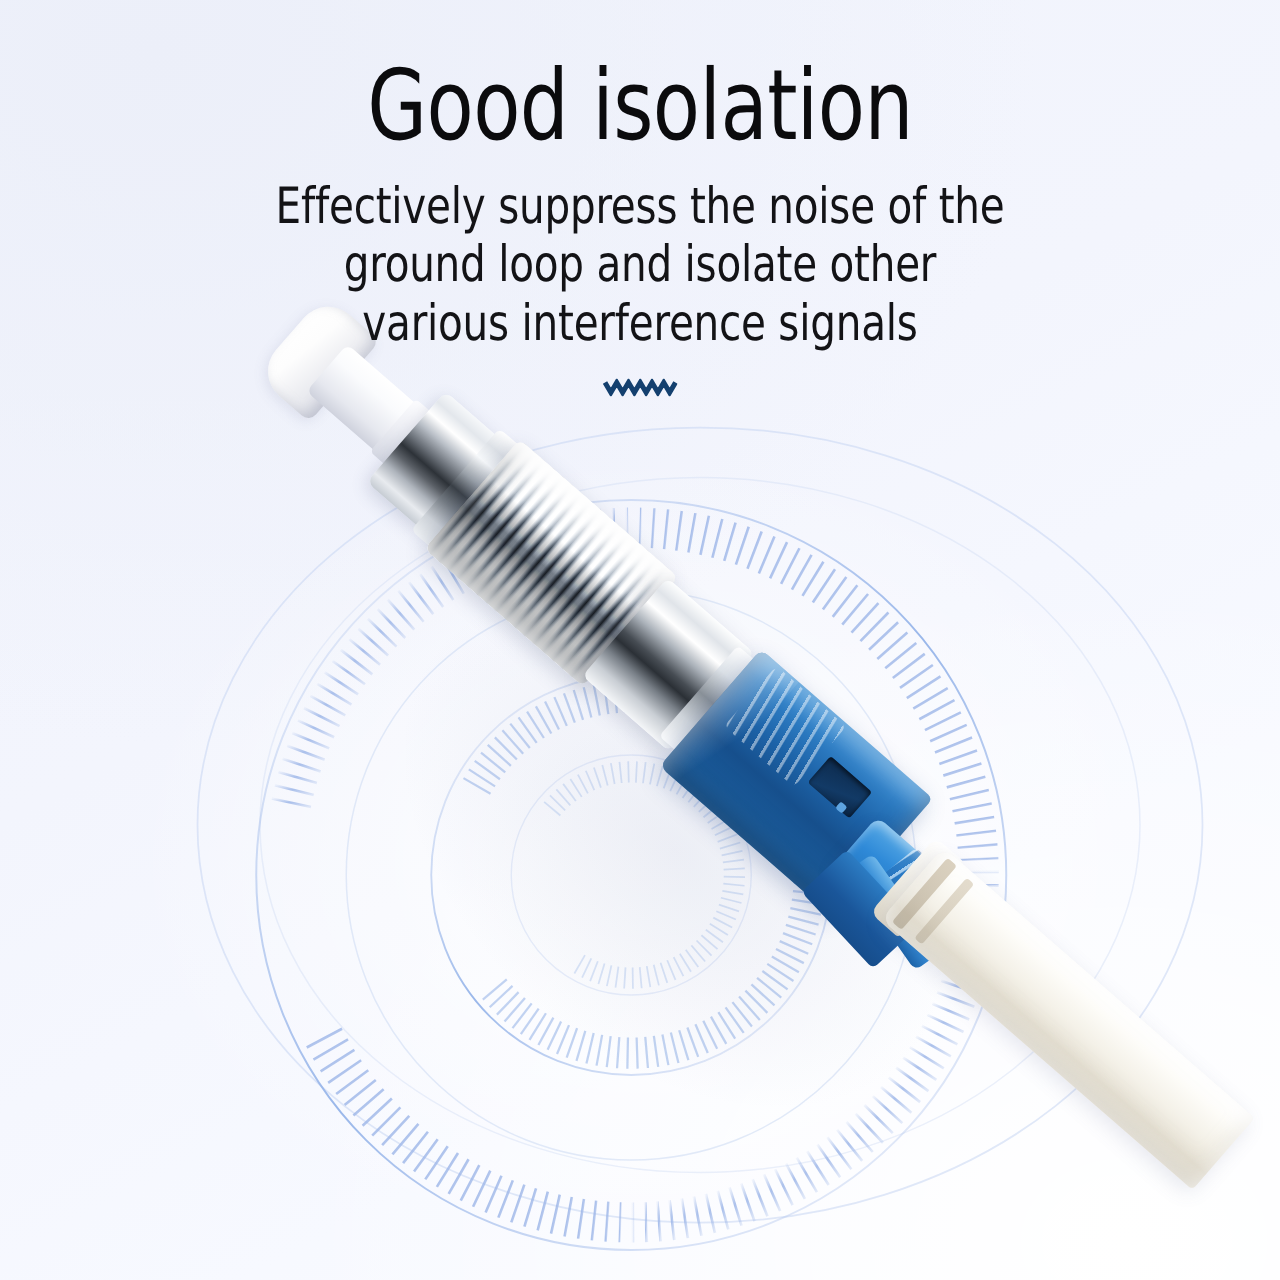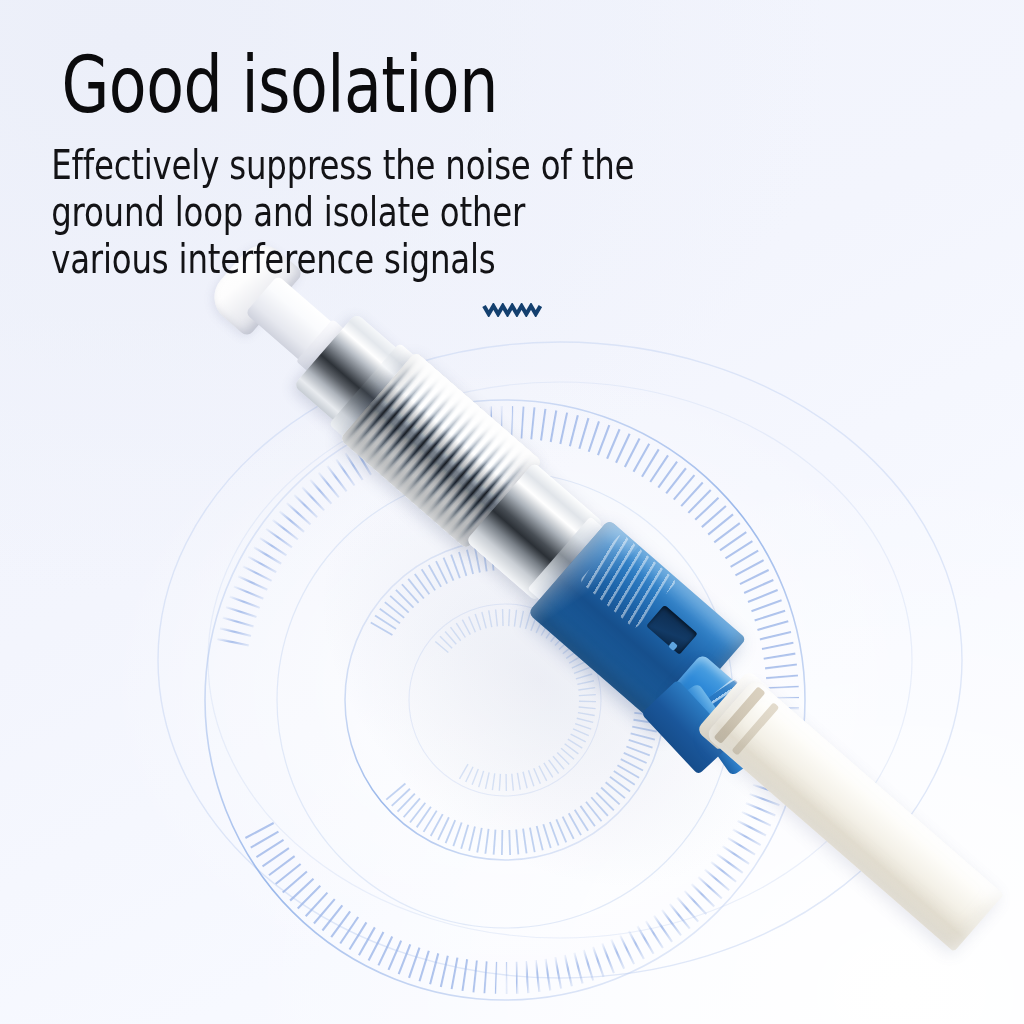--- a/index.html
+++ b/index.html
@@ -13,21 +13,21 @@
     background:
       radial-gradient(120% 95% at 88% 97%, #ffffff 0%, rgba(255,255,255,0) 55%),
       radial-gradient(115% 90% at 12% 4%, #eceff9 0%, rgba(236,239,249,0) 60%),
       linear-gradient(152deg,#f0f3fc 0%,#f3f5fd 42%,#f7f9ff 72%,#fbfcff 100%);
   }
 
   
   .deco{position:absolute;left:0;top:0;width:1024px;height:1024px;pointer-events:none;}
 
   
-  .textblock{position:absolute;left:0;top:0;width:1024px;z-index:6;}
+  .textblock{position:absolute;left:0;top:0;width:1024px;text-align:center;z-index:6;}
   .title{
     font-family:"Liberation Sans Narrow","DejaVu Sans Condensed","Liberation Sans",sans-serif;
     font-size:78px;line-height:1;font-weight:400;color:#0b0b0d;
     letter-spacing:-0.5px;margin:0;padding-top:46px;
     transform:scaleX(0.88);transform-origin:center top;
   }
   .subtitle{
     font-family:"Liberation Sans Narrow","DejaVu Sans Condensed","Liberation Sans",sans-serif;
     font-size:40px;line-height:47px;font-weight:400;color:#131316;
     margin:0;padding-top:18px;letter-spacing:-0.2px;

